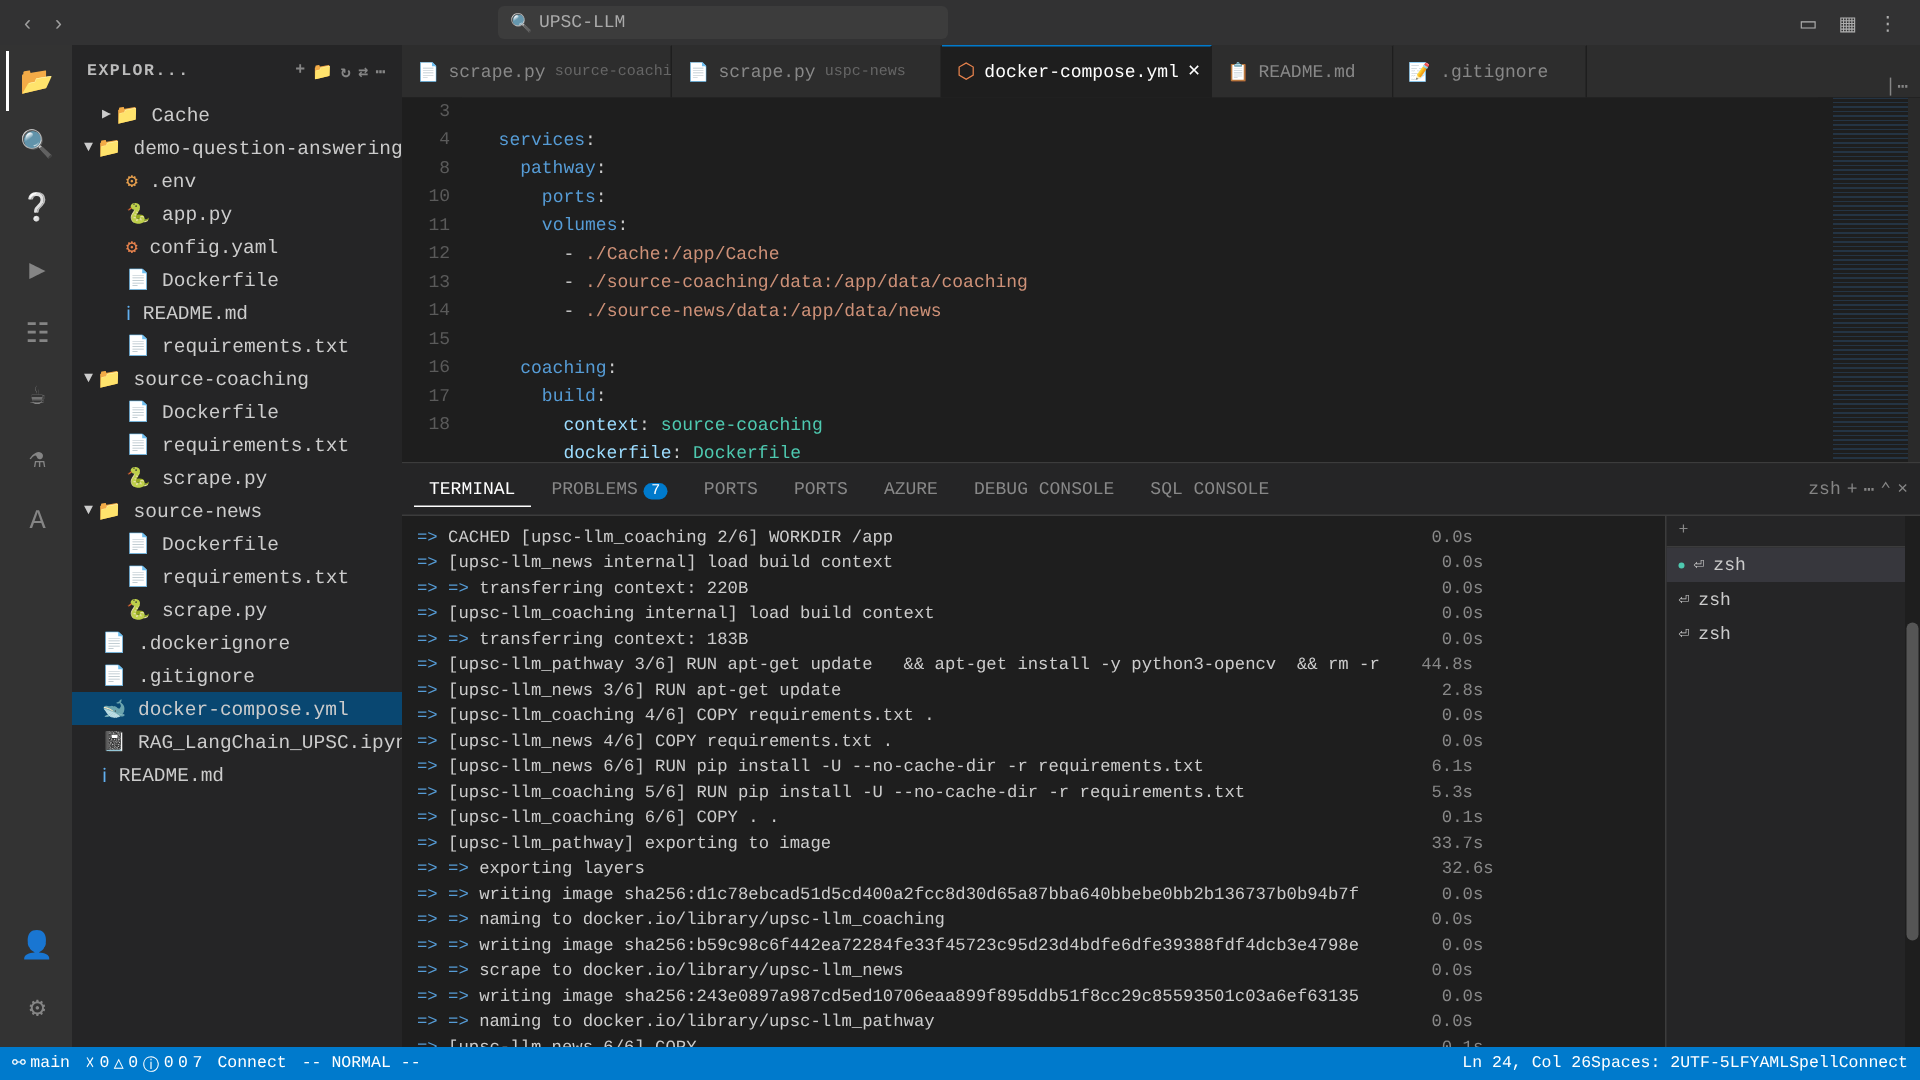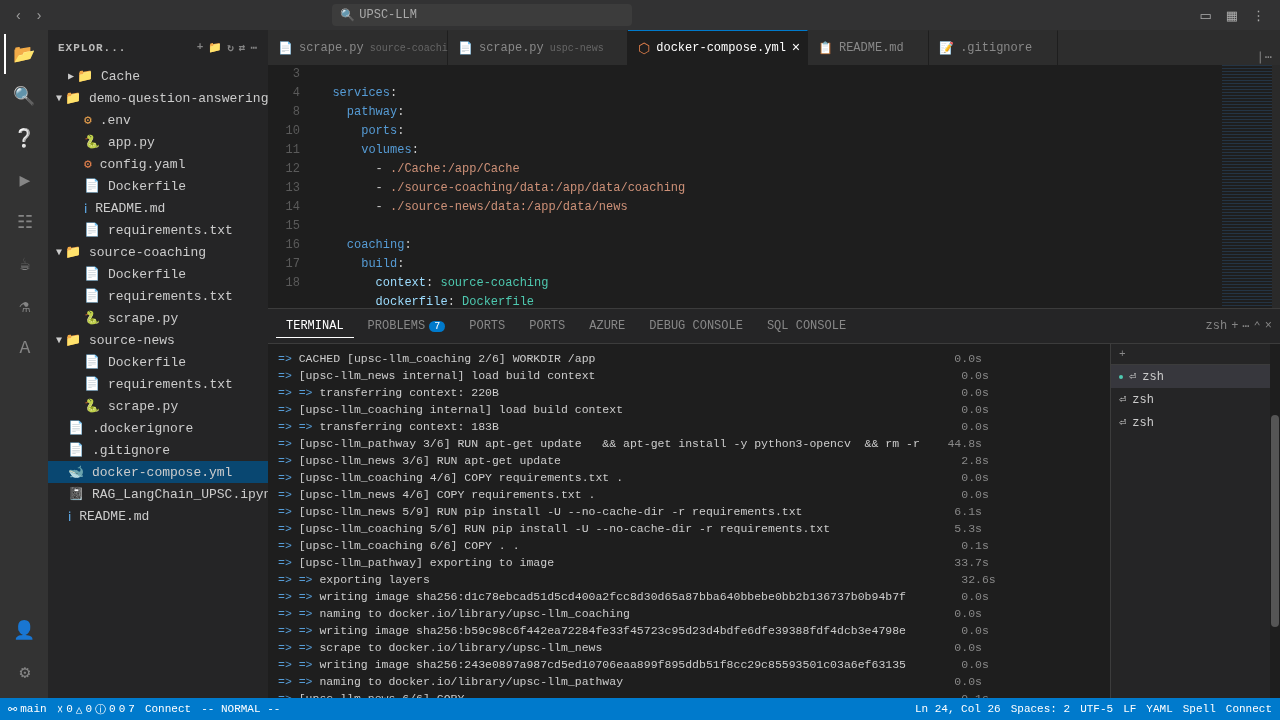--- a/index.html
+++ b/index.html
@@ -352,21 +352,21 @@
       height: 22px;
       background: #007acc;
       display: flex;
       align-items: center;
       padding: 0 8px;
       font-size: 11px;
       color: white;
       flex-shrink: 0;
     }
     .status-left { display: flex; gap: 10px; align-items: center; }
-    .status-right { margin-left: auto; display: flex; gap: 10px; align-items: center; }
+    .status-right { margin-left: auto; display: flex; align-items: center; }
     .status-item { display: flex; align-items: center; gap: 3px; cursor: pointer; }
     .t-arrow { color: #569cd6; }
     .t-time { color: #888; }
 
     .scrollbar-v {
       width: 8px;
       background: #2a2a2a;
     }
   </style>
 </head>
@@ -579,21 +579,21 @@
         <div class="terminal-body">
           <div class="terminal-main"><span class="t-arrow">=&gt; </span><span>CACHED [upsc-llm_coaching 2/6] WORKDIR /app                                                    </span><span class="t-time">0.0s</span>
 <span class="t-arrow">=&gt; </span><span>[upsc-llm_news internal] load build context                                                     </span><span class="t-time">0.0s</span>
 <span class="t-arrow">=&gt; =&gt; </span><span>transferring context: 220B                                                                   </span><span class="t-time">0.0s</span>
 <span class="t-arrow">=&gt; </span><span>[upsc-llm_coaching internal] load build context                                                 </span><span class="t-time">0.0s</span>
 <span class="t-arrow">=&gt; =&gt; </span><span>transferring context: 183B                                                                   </span><span class="t-time">0.0s</span>
 <span class="t-arrow">=&gt; </span><span>[upsc-llm_pathway 3/6] RUN apt-get update   &amp;&amp; apt-get install -y python3-opencv  &amp;&amp; rm -r    </span><span class="t-time">44.8s</span>
 <span class="t-arrow">=&gt; </span><span>[upsc-llm_news 3/6] RUN apt-get update                                                          </span><span class="t-time">2.8s</span>
 <span class="t-arrow">=&gt; </span><span>[upsc-llm_coaching 4/6] COPY requirements.txt .                                                 </span><span class="t-time">0.0s</span>
 <span class="t-arrow">=&gt; </span><span>[upsc-llm_news 4/6] COPY requirements.txt .                                                     </span><span class="t-time">0.0s</span>
-<span class="t-arrow">=&gt; </span><span>[upsc-llm_news 5/9] RUN pip install -U --no-cache-dir -r requirements.txt                      </span><span class="t-time">6.1s</span>
+<span class="t-arrow">=&gt; </span><span>[upsc-llm_news 6/6] RUN pip install -U --no-cache-dir -r requirements.txt                      </span><span class="t-time">6.1s</span>
 <span class="t-arrow">=&gt; </span><span>[upsc-llm_coaching 5/6] RUN pip install -U --no-cache-dir -r requirements.txt                  </span><span class="t-time">5.3s</span>
 <span class="t-arrow">=&gt; </span><span>[upsc-llm_coaching 6/6] COPY . .                                                                </span><span class="t-time">0.1s</span>
 <span class="t-arrow">=&gt; </span><span>[upsc-llm_pathway] exporting to image                                                          </span><span class="t-time">33.7s</span>
 <span class="t-arrow">=&gt; =&gt; </span><span>exporting layers                                                                             </span><span class="t-time">32.6s</span>
 <span class="t-arrow">=&gt; =&gt; </span><span>writing image sha256:d1c78ebcad51d5cd400a2fcc8d30d65a87bba640bbebe0bb2b136737b0b94b7f        </span><span class="t-time">0.0s</span>
 <span class="t-arrow">=&gt; =&gt; </span><span>naming to docker.io/library/upsc-llm_coaching                                               </span><span class="t-time">0.0s</span>
 <span class="t-arrow">=&gt; =&gt; </span><span>writing image sha256:b59c98c6f442ea72284fe33f45723c95d23d4bdfe6dfe39388fdf4dcb3e4798e        </span><span class="t-time">0.0s</span>
 <span class="t-arrow">=&gt; =&gt; </span><span>scrape to docker.io/library/upsc-llm_news                                                   </span><span class="t-time">0.0s</span>
 <span class="t-arrow">=&gt; =&gt; </span><span>writing image sha256:243e0897a987cd5ed10706eaa899f895ddb51f8cc29c85593501c03a6ef63135        </span><span class="t-time">0.0s</span>
 <span class="t-arrow">=&gt; =&gt; </span><span>naming to docker.io/library/upsc-llm_pathway                                                </span><span class="t-time">0.0s</span>

